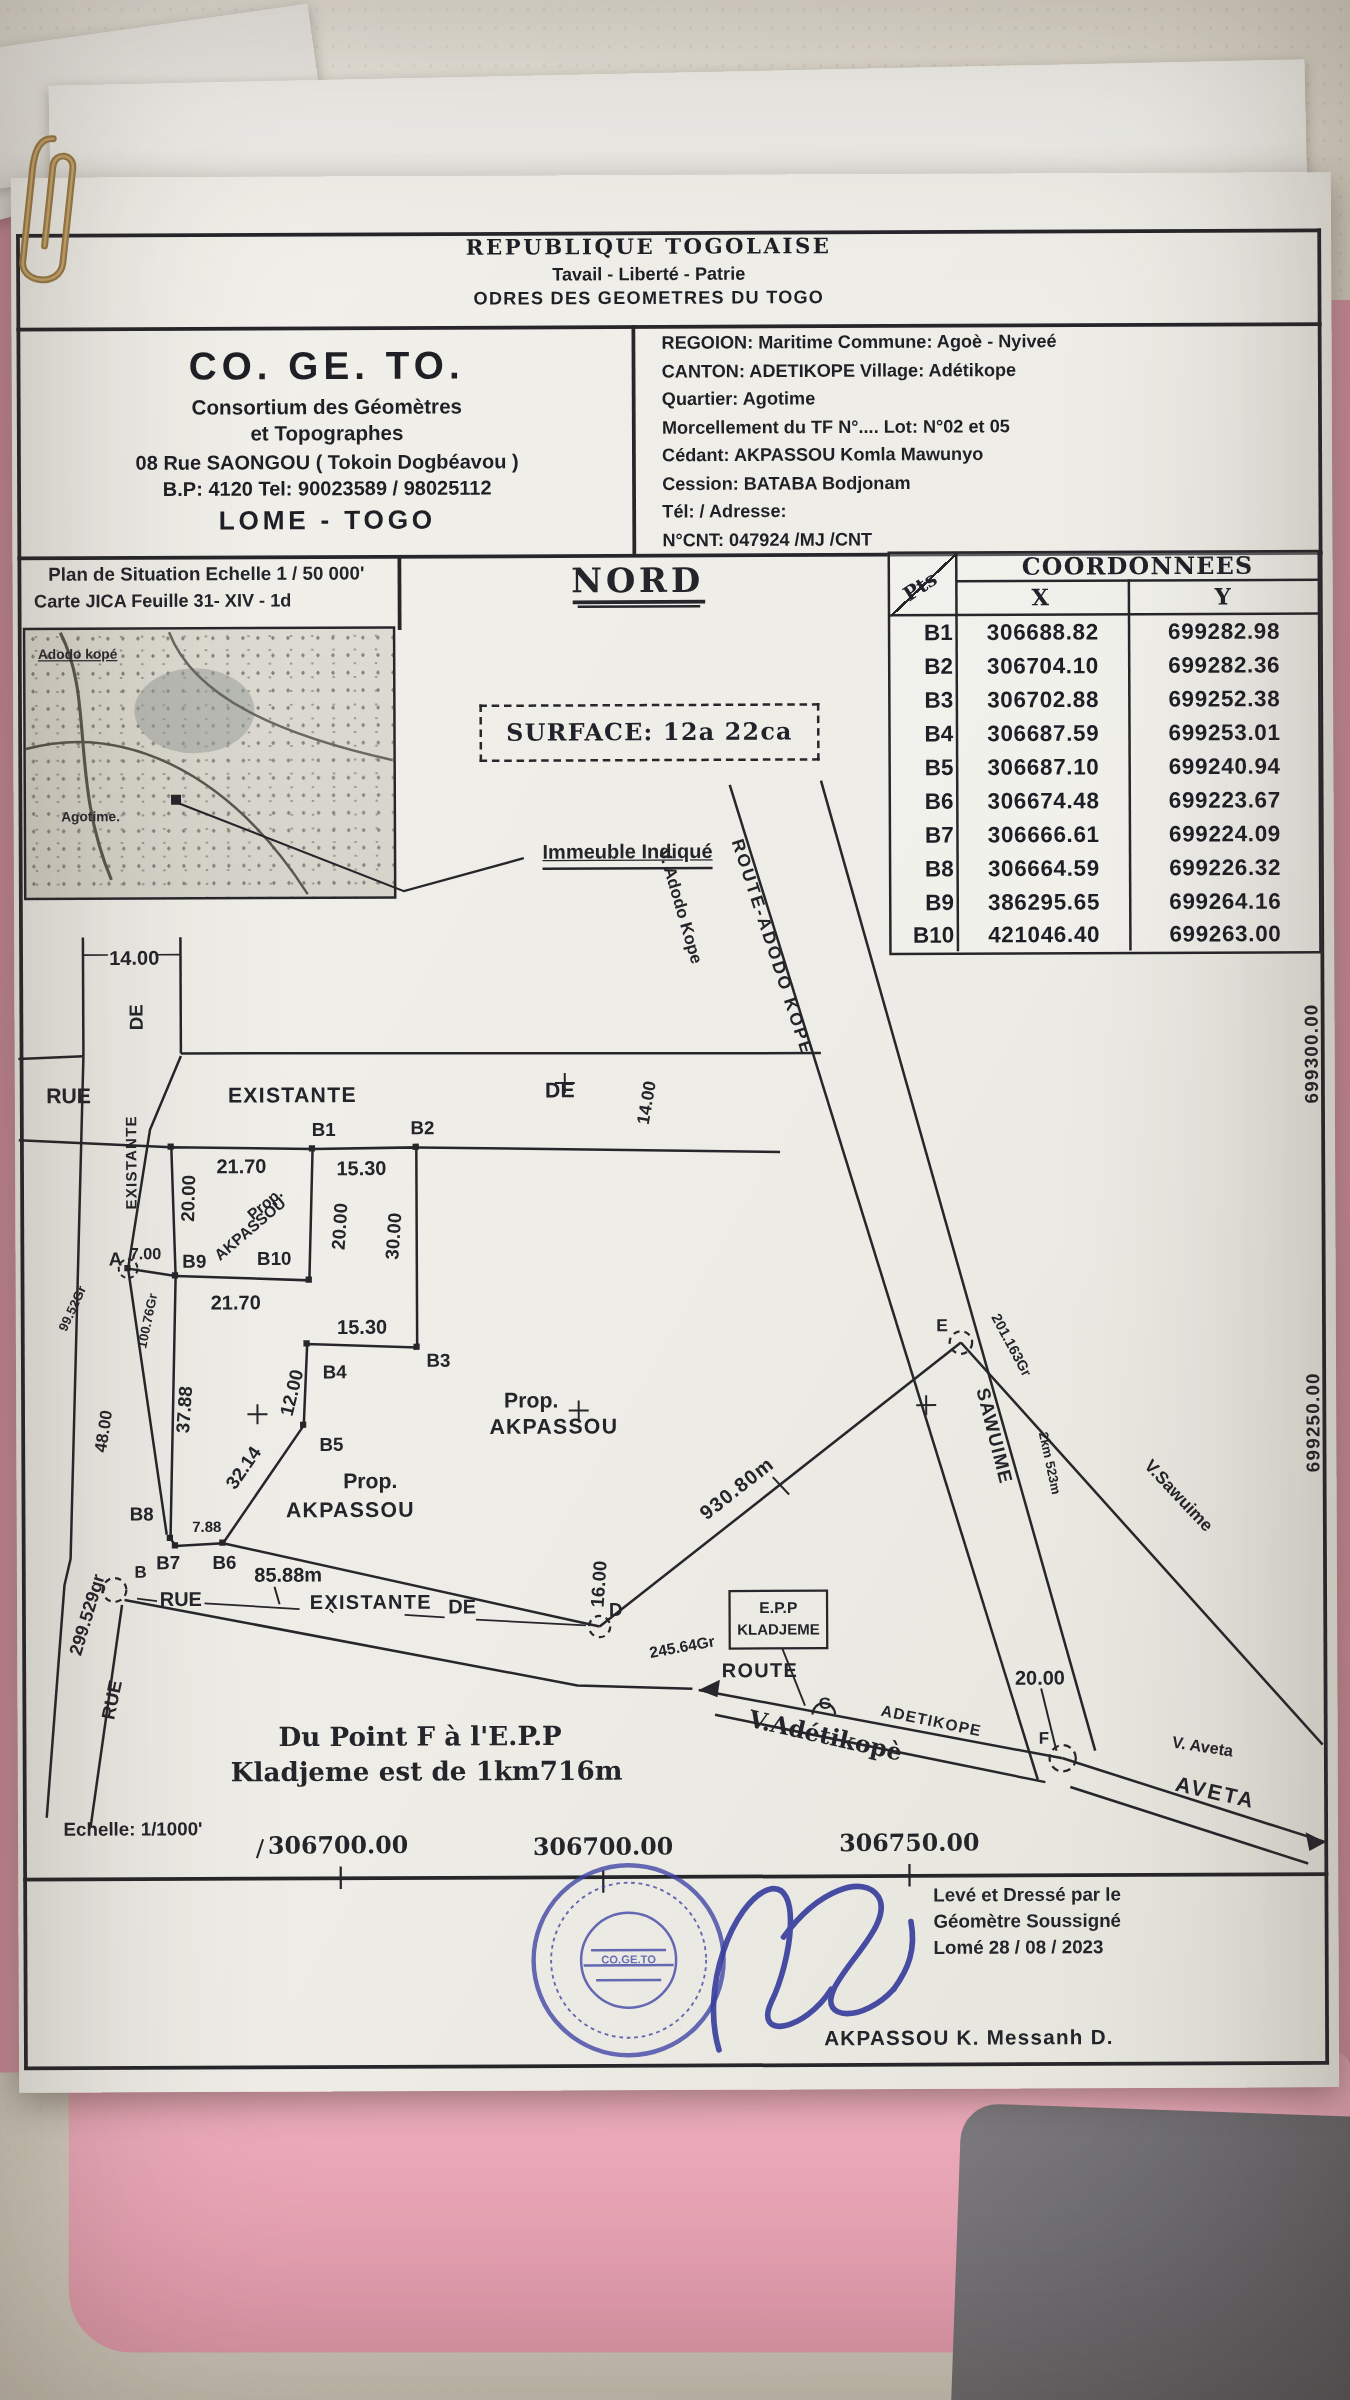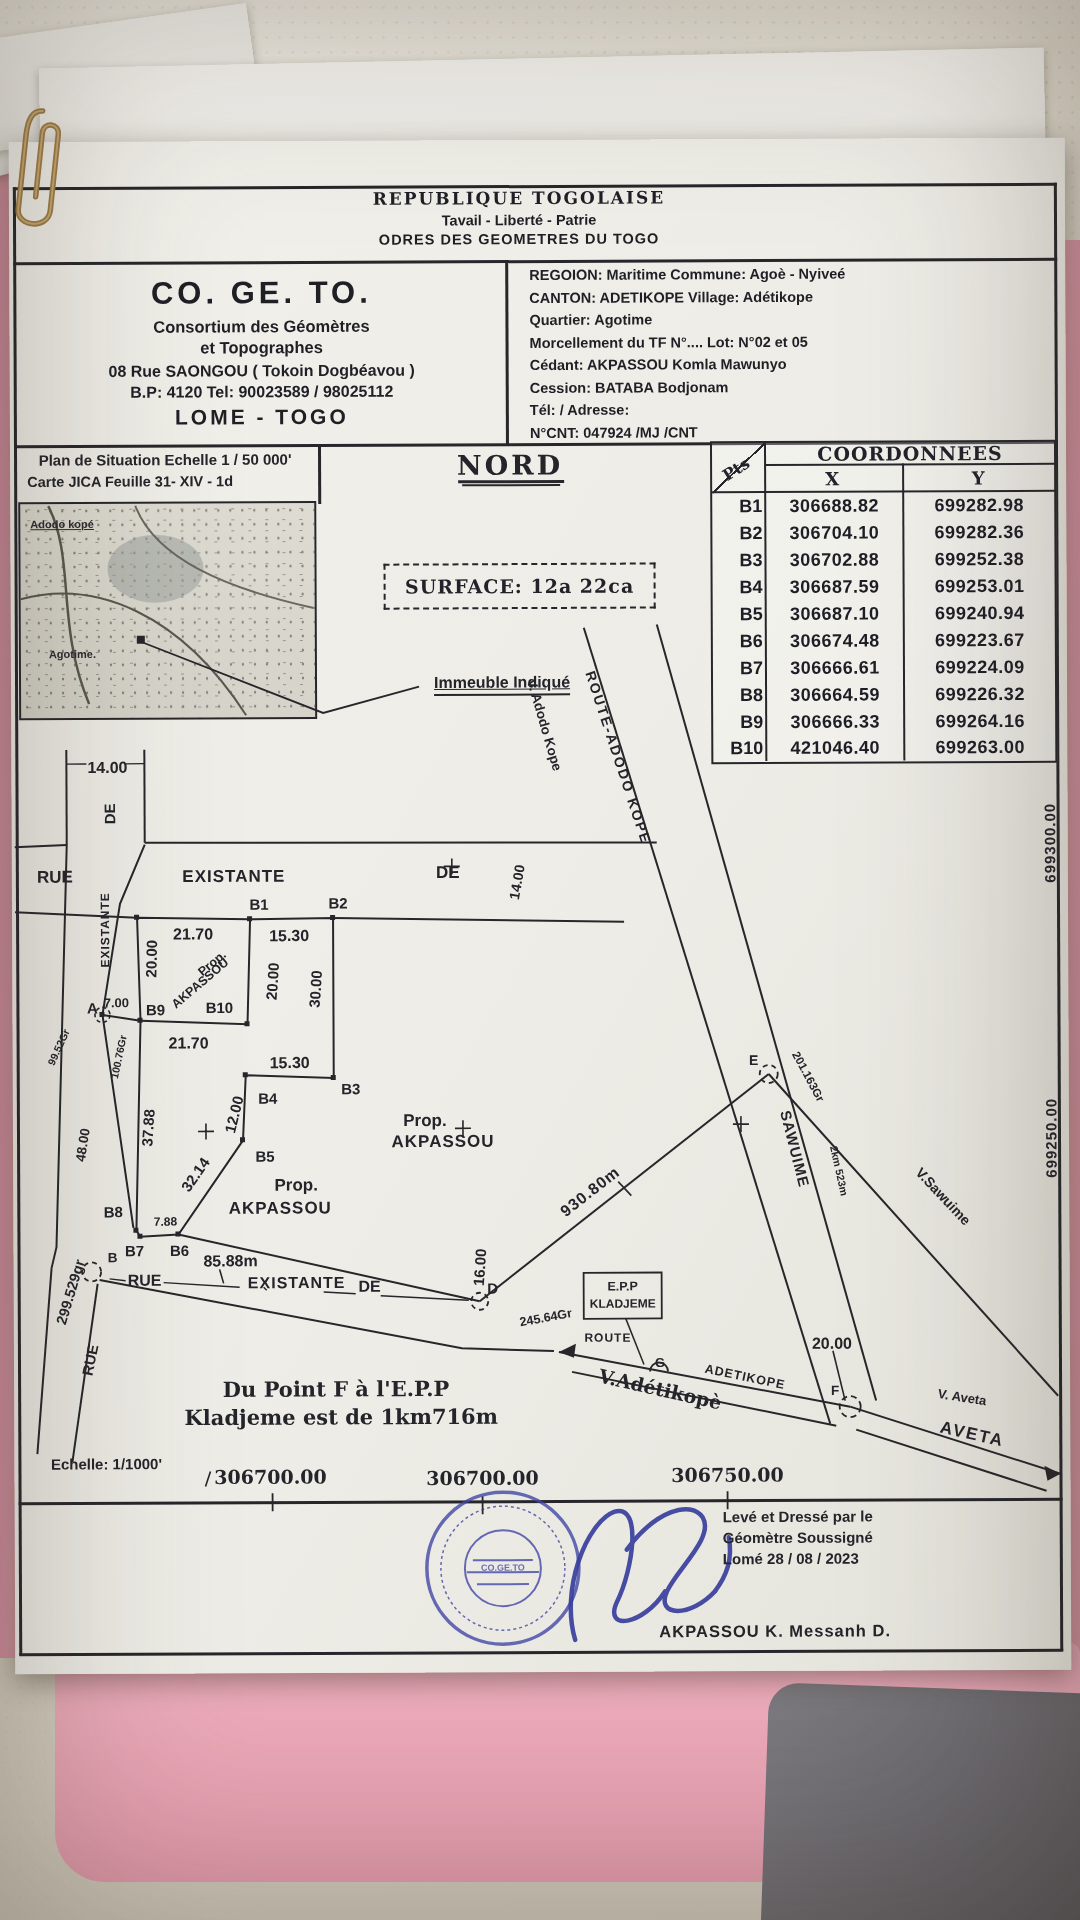--- a/index.html
+++ b/index.html
@@ -48,21 +48,21 @@
   .c-x{left:53px;width:138px;text-align:center;letter-spacing:.5px;}
   .c-y{left:191px;width:152px;text-align:center;letter-spacing:.5px;}
   
   #mapbox{left:8px;top:360px;width:298px;height:218px;border:2.5px solid #26262b;box-sizing:border-box;
     background-image:radial-gradient(#84827a 1px,transparent 1.5px),radial-gradient(#9a978d 1px,transparent 1.4px),linear-gradient(#dedcd2,#d6d4ca);
     background-size:12px 14px,17px 11px,auto;}
   .map-lbl{position:absolute;font-weight:700;font-size:11px;color:#2a2a30;}
   
   #surface{left:373px;top:423px;width:272px;height:46px;border:2.5px dashed #26262b;box-sizing:border-box;display:flex;align-items:center;justify-content:center;}
   
-  .cert{position:absolute;font-weight:700;font-size:15px;color:#25252c;line-height:20px;white-space:nowrap;}
+  .cert{position:absolute;font-weight:700;font-size:15px;color:#25252c;line-height:20px;white-space:nowrap;margin-left:24px;}
   .clip{z-index:40;}
 </style>
 </head>
 <body>
 
 <div class="abs folder-left"></div>
 <div class="abs folder-right"></div>
 <div class="abs folder-bottom"></div>
 <div class="abs dark-corner"></div>
 <div class="abs sheet sheet2"></div>
@@ -177,21 +177,21 @@
         <span class="c-x">306666.61</span>
         <span class="c-y">699224.09</span>
       </div>
     <div class="crow" style="top:239px;">
         <span class="c-pt">B8</span>
         <span class="c-x">306664.59</span>
         <span class="c-y">699226.32</span>
       </div>
     <div class="crow" style="top:266px;">
         <span class="c-pt">B9</span>
-        <span class="c-x">306666.33</span>
+        <span class="c-x">386295.65</span>
         <span class="c-y">699264.16</span>
       </div>
     <div class="crow" style="top:292px;">
         <span class="c-pt">B10</span>
         <span class="c-x">421046.40</span>
         <span class="c-y">699263.00</span>
       </div>
   </div>
 
   <svg width="1056" height="1532" style="position:absolute;left:0;top:0;">
@@ -351,21 +351,21 @@
   <div class="lbl" style="left:607px;top:618px;font-size:14px;letter-spacing:2px;transform:translate(-50%,-50%) rotate(72deg);">ROUTE-ADODO KOPE</div>
   <div class="lbl" style="left:1038px;top:705px;font-size:15px;letter-spacing:1px;transform:translate(-50%,-50%) rotate(-90deg);">699300.00</div>
   <div class="lbl" style="left:1038px;top:1000px;font-size:15px;letter-spacing:1px;transform:translate(-50%,-50%) rotate(-90deg);">699250.00</div>
   <div class="lbl" style="left:741px;top:921px;font-size:14px;">E</div>
   <div class="lbl" style="left:795px;top:938px;font-size:11.5px;transform:translate(-50%,-50%) rotate(62deg);">201.163Gr</div>
   <div class="lbl" style="left:782px;top:1010px;font-size:15px;letter-spacing:1px;transform:translate(-50%,-50%) rotate(76deg);">SAWUIME</div>
   <div class="lbl" style="left:826px;top:1032px;font-size:10.5px;transform:translate(-50%,-50%) rotate(78deg);">2km 523m</div>
   <div class="lbl" style="left:930px;top:1058px;font-size:14px;transform:translate(-50%,-50%) rotate(47deg);">V.Sawuime</div>
   <div class="lbl" style="left:609px;top:1147px;font-size:12.5px;">E.P.P</div>
   <div class="lbl" style="left:609px;top:1164px;font-size:12px;">KLADJEME</div>
-  <div class="lbl" style="left:594px;top:1198px;font-size:12px;letter-spacing:1px;">ROUTE</div>
+  <div class="lbl" style="left:594px;top:1198px;font-size:16px;letter-spacing:1px;">ROUTE</div>
   <div class="lbl" style="left:646px;top:1223px;font-size:13px;">G</div>
   <div class="lbl" style="left:731px;top:1238px;font-size:12.5px;letter-spacing:1px;transform:translate(-50%,-50%) rotate(12deg);">ADETIKOPE</div>
   <div class="lbl serif" style="left:646px;top:1250px;font-size:19px;transform:translate(-50%,-50%) rotate(13deg);">V.Adétikopè</div>
   <div class="lbl" style="left:821px;top:1252px;font-size:13.5px;">F</div>
   <div class="lbl" style="left:818px;top:1205px;font-size:16px;">20.00</div>
   <div class="lbl" style="left:948px;top:1259px;font-size:13px;transform:translate(-50%,-50%) rotate(9deg);">V. Aveta</div>
   <div class="lbl" style="left:958px;top:1296px;font-size:17px;letter-spacing:2px;transform:translate(-50%,-50%) rotate(13deg);">AVETA</div>
 
   <div class="lbl serif" style="left:322px;top:1248px;font-size:21px;">Du Point  F à l'E.P.P</div>
   <div class="lbl serif" style="left:327px;top:1276px;font-size:21px;">Kladjeme est de 1km716m</div>

